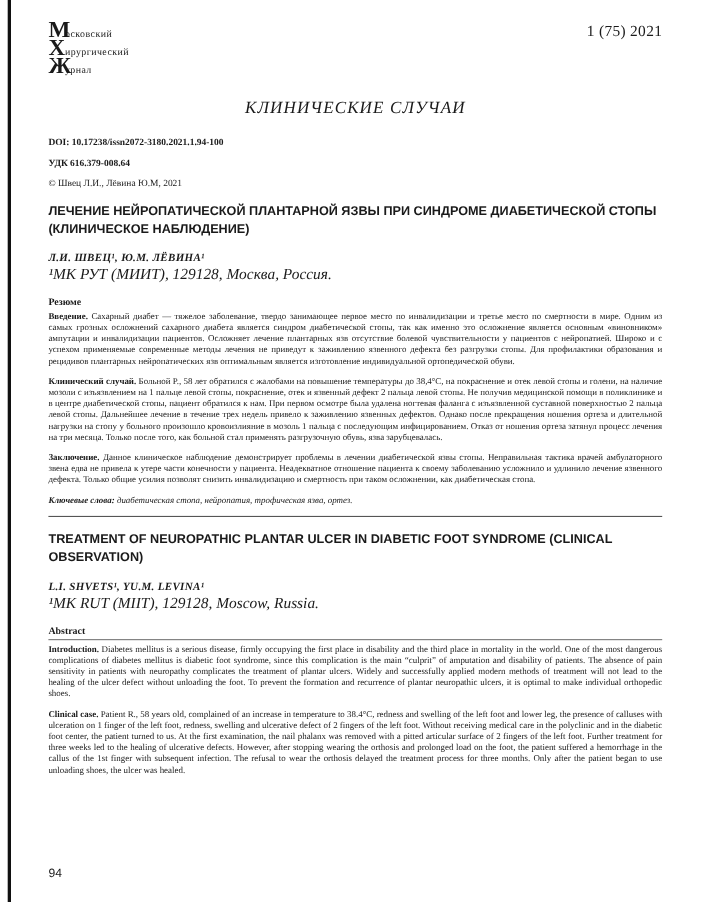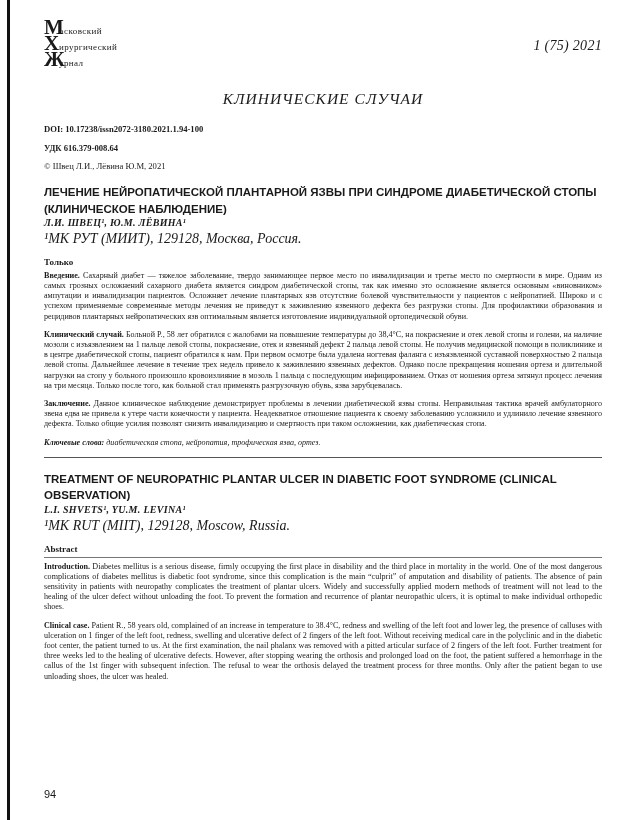--- a/index.html
+++ b/index.html
@@ -21,39 +21,39 @@
   }
   
   .header { display: flex; justify-content: space-between; align-items: flex-start; padding-top: 18px; }
   .logo { line-height: 0.9; }
   .logo-line { display: flex; align-items: baseline; height: 16px; }
   .logo-initial {
     font-family: "Liberation Serif", serif;
     font-weight: bold; font-size: 21px; width: 15px; display: inline-block;
   }
   .logo-rest { font-size: 9px; letter-spacing: 0.4px; }
-  .issue { font-size: 14px; margin-top: 20px; letter-spacing: 0.3px; font-style: italic; }
+  .issue { font-size: 14px; margin-top: 4px; letter-spacing: 0.3px; }
   
   .section-heading {
     margin-top: 24px;
     text-align: center;
     font-size: 15.5px; font-weight: normal; font-style: italic;
     letter-spacing: 1px;
   }
   
   .meta { margin-top: 16px; }
   .meta-line { font-size: 8.6px; font-weight: bold; margin-bottom: 8.5px; }
   .meta-line.copyright { font-weight: normal; }
   
   .title-ru, .title-en {
     font-family: "Liberation Sans", sans-serif;
     font-weight: bold; font-size: 11.5px; line-height: 1.45;
     margin-top: 13px;
   }
-  .authors { font-size: 10px; font-weight: bold; font-style: italic; letter-spacing: 0.3px; }
+  .authors { font-size: 10px; font-weight: bold; font-style: italic; margin-top: 12px; letter-spacing: 0.3px; }
   .affiliation { font-size: 14px; font-style: italic; margin-top: 3px; }
   
   .abstract-label { font-size: 9px; font-weight: bold; margin-top: 10px; }
   .para {
     font-size: 8.1px; line-height: 1.26; text-align: justify;
     margin-top: 3.5px;
   }
   .para .lead { font-weight: bold; font-family: Liberation Serif, serif; }
   .keywords { font-size: 8.1px; font-style: italic; margin-top: 6px; }
   .keywords .lead { font-weight: bold; font-style: italic; }
@@ -103,21 +103,21 @@
     <div class="meta-line">DOI: 10.17238/issn2072-3180.2021.1.94-100</div>
     <div class="meta-line">УДК 616.379-008.64</div>
     <div class="meta-line copyright">© Швец Л.И., Лёвина Ю.М, 2021</div>
   </div>
 
   <div class="title-ru">ЛЕЧЕНИЕ НЕЙРОПАТИЧЕСКОЙ ПЛАНТАРНОЙ ЯЗВЫ ПРИ СИНДРОМЕ ДИАБЕТИЧЕСКОЙ СТОПЫ (КЛИНИЧЕСКОЕ НАБЛЮДЕНИЕ)</div>
 
   <div class="authors">Л.И. ШВЕЦ¹, Ю.М. ЛЁВИНА¹</div>
   <div class="affiliation">¹МК РУТ (МИИТ), 129128, Москва, Россия.</div>
 
-  <div class="abstract-label">Только</div>
+  <div class="abstract-label">Резюме</div>
 
   <p class="para">
     <span class="lead">Введение.</span>
     <span>Сахарный диабет — тяжелое заболевание, твердо занимающее первое место по инвалидизации и третье место по смертности в мире. Одним из самых грозных осложнений сахарного диабета является синдром диабетической стопы, так как именно это осложнение является основным «виновником» ампутации и инвалидизации пациентов. Осложняет лечение плантарных язв отсутствие болевой чувствительности у пациентов с нейропатией. Широко и с успехом применяемые современные методы лечения не приведут к заживлению язвенного дефекта без разгрузки стопы. Для профилактики образования и рецидивов плантарных нейропатических язв оптимальным является изготовление индивидуальной ортопедической обуви.</span>
   </p>
   <p class="para">
     <span class="lead">Клинический случай.</span>
     <span>Больной Р., 58 лет обратился с жалобами на повышение температуры до 38,4°С, на покраснение и отек левой стопы и голени, на наличие мозоли с изъязвлением на 1 пальце левой стопы, покраснение, отек и язвенный дефект 2 пальца левой стопы. Не получив медицинской помощи в поликлинике и в центре диабетической стопы, пациент обратился к нам. При первом осмотре была удалена ногтевая фаланга с изъязвленной суставной поверхностью 2 пальца левой стопы. Дальнейшее лечение в течение трех недель привело к заживлению язвенных дефектов. Однако после прекращения ношения ортеза и длительной нагрузки на стопу у больного произошло кровоизлияние в мозоль 1 пальца с последующим инфицированием. Отказ от ношения ортеза затянул процесс лечения на три месяца. Только после того, как больной стал применять разгрузочную обувь, язва зарубцевалась.</span>
   </p>
   <p class="para">

